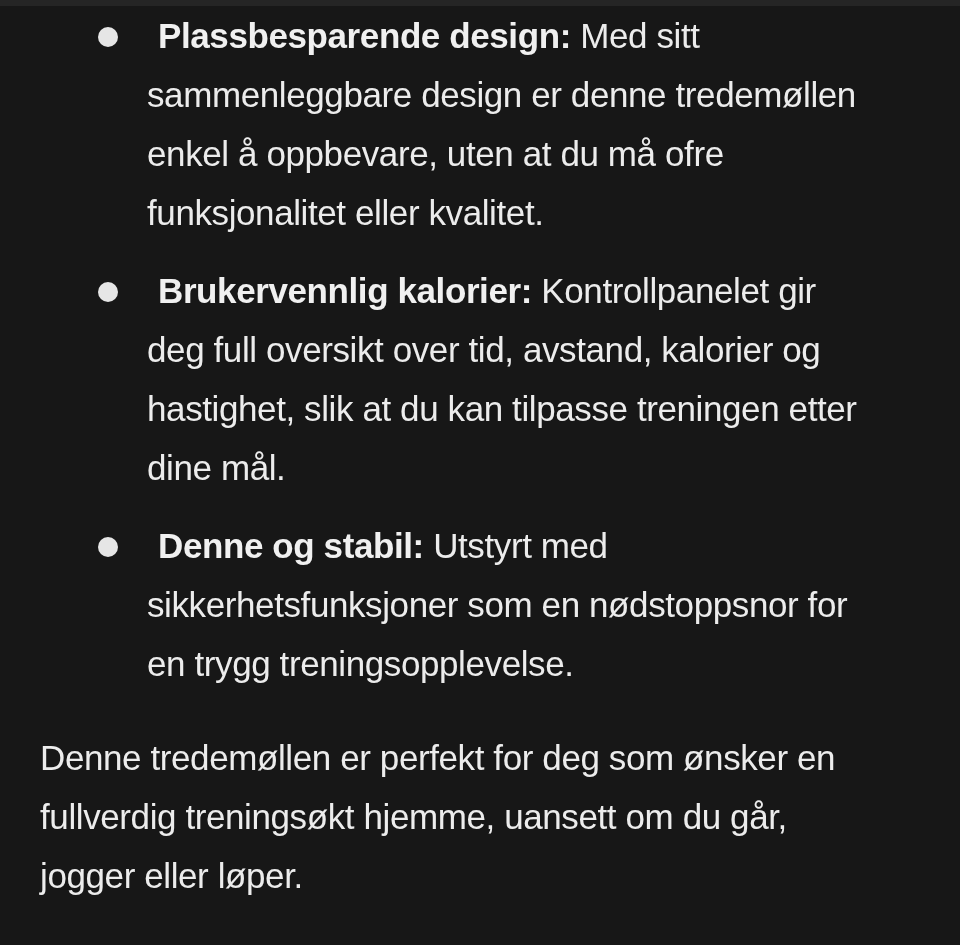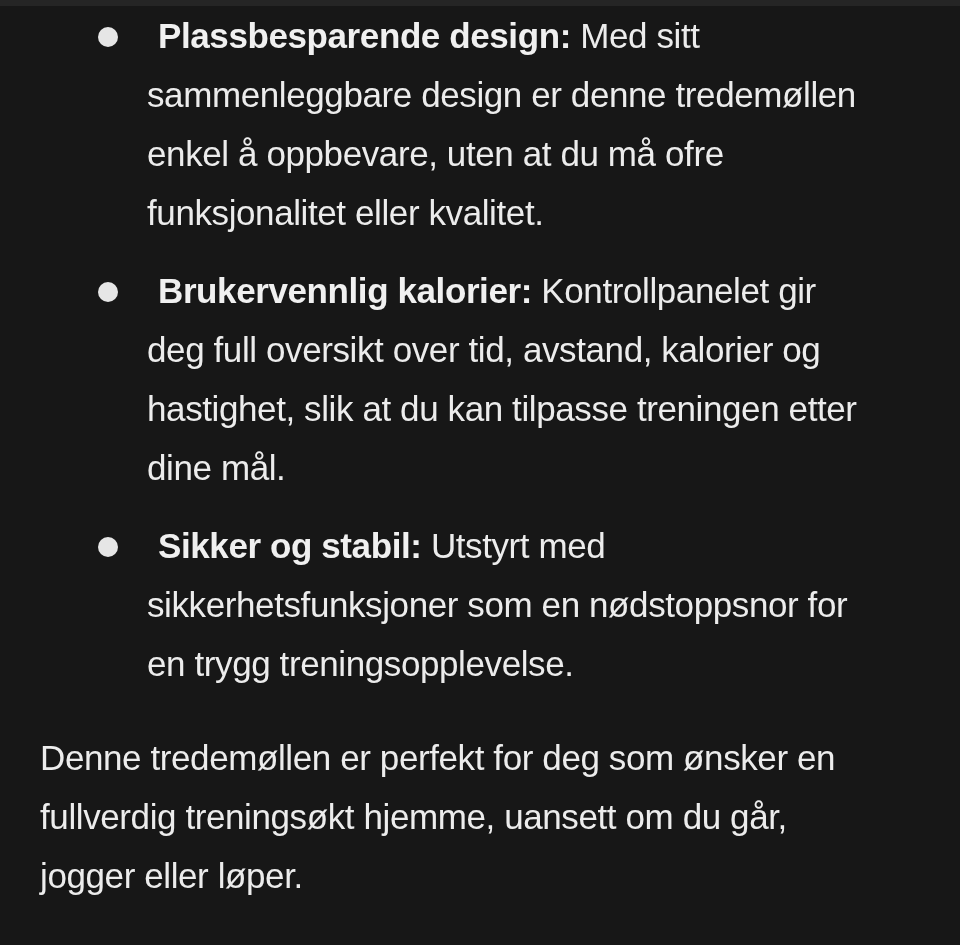--- a/index.html
+++ b/index.html
@@ -82,19 +82,19 @@
       <span class="label">Plassbesparende design: </span>
       <span class="desc">Med sitt sammenleggbare design er denne tredemøllen enkel å oppbevare, uten at du må ofre funksjonalitet eller kvalitet.</span>
     </li>
     <li>
       <span class="bullet"></span>
       <span class="label">Brukervennlig kalorier: </span>
       <span class="desc">Kontrollpanelet gir deg full oversikt over tid, avstand, kalorier og hastighet, slik at du kan tilpasse treningen etter dine mål.</span>
     </li>
     <li>
       <span class="bullet"></span>
-      <span class="label">Sikker og stabil: </span>
+      <span class="label">Denne og stabil: </span>
       <span class="desc">Utstyrt med sikkerhetsfunksjoner som en nødstoppsnor for en trygg treningsopplevelse.</span>
     </li>
   </ul>
 
   <p class="summary">Denne tredemøllen er perfekt for deg som ønsker en fullverdig treningsøkt hjemme, uansett om du går, jogger eller løper.</p>
 </div>
 
 </body></html>

